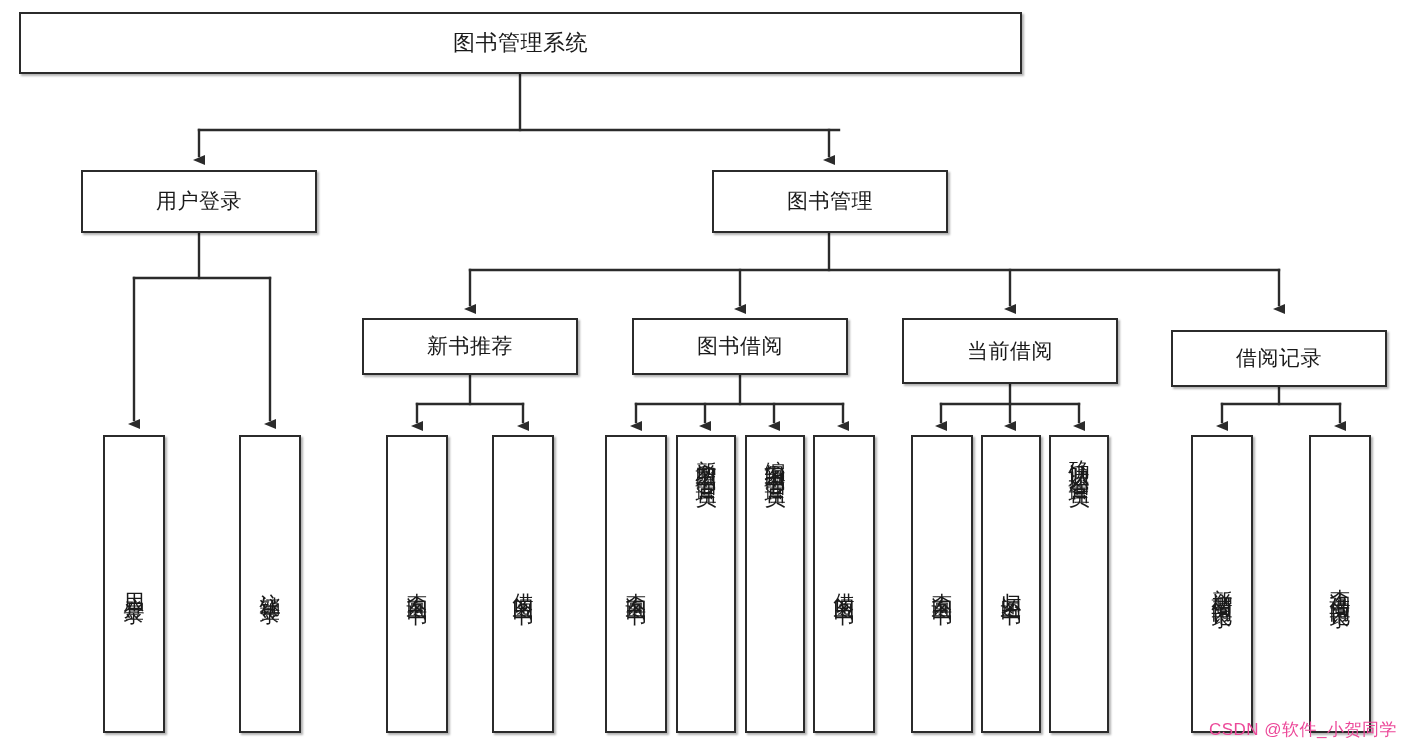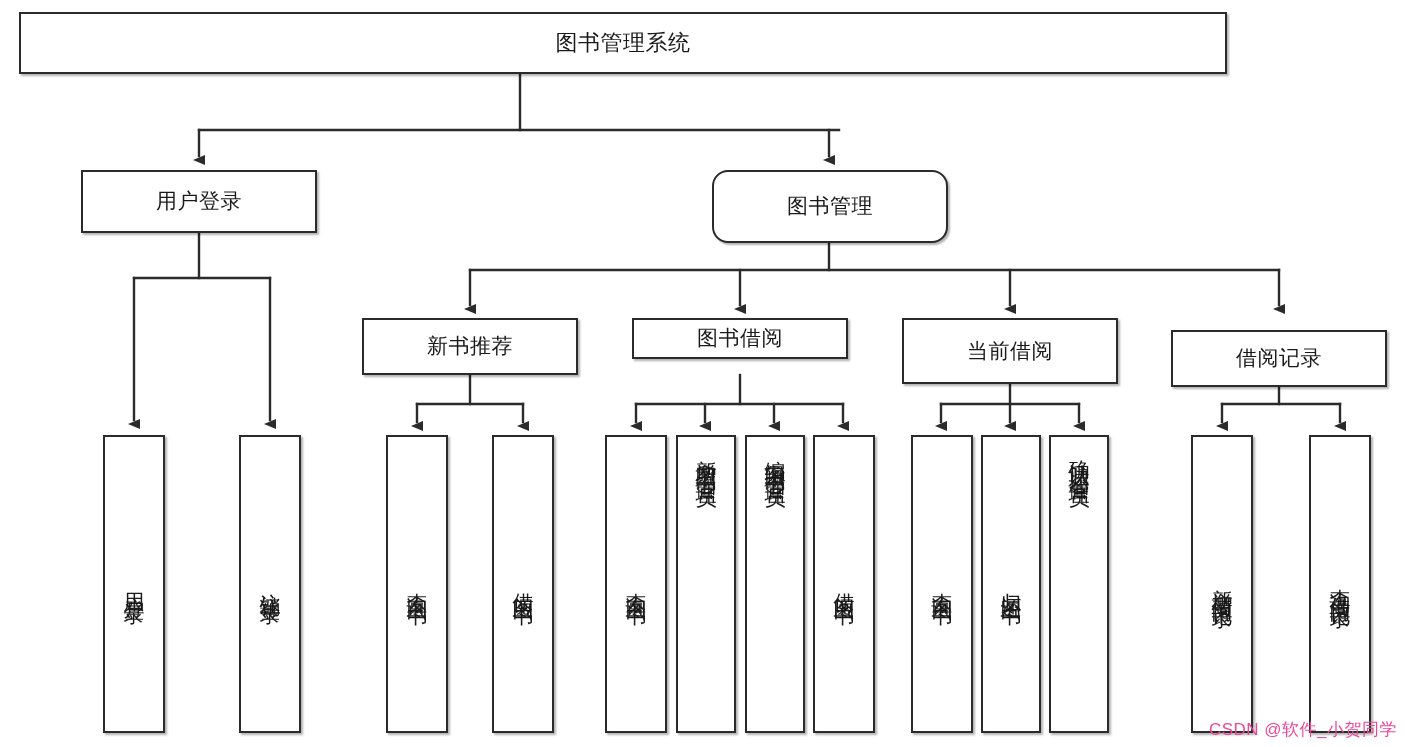--- a/index.html
+++ b/index.html
@@ -132,37 +132,37 @@
       <path d="M1010,404 L1010,422" marker-end="url(#arrow)"></path>
       <path d="M1079,404 L1079,422" marker-end="url(#arrow)"></path>
 
       <path d="M1279,375 L1279,404"></path>
       <path d="M1222,404 L1340,404"></path>
       <path d="M1222,404 L1222,422" marker-end="url(#arrow)"></path>
       <path d="M1340,404 L1340,422" marker-end="url(#arrow)"></path>
     </g>
   </svg>
 
-  <div class="node horiz root" style="left:19px; top:12px; width:1208px; height:62px;justify-content:center;">
+  <div class="node horiz root" style="left:19px; top:12px; width:1003px; height:62px;justify-content:center;">
     <span class="lbl">图书管理系统</span>
   </div>
 
   <div class="node horiz" style="left:81px; top:170px; width:236px; height:63px;">
     <span class="lbl">用户登录</span>
   </div>
 
-  <div class="node horiz" style="left:712px; top:170px; width:236px; height:73px;border-radius:16px;">
+  <div class="node horiz" style="left:712px; top:170px; width:236px; height:63px;">
     <span class="lbl">图书管理</span>
   </div>
 
   <div class="node horiz" style="left:362px; top:318px; width:216px; height:57px;">
     <span class="lbl">新书推荐</span>
   </div>
 
-  <div class="node horiz" style="left:632px; top:318px; width:216px; height:41px;">
+  <div class="node horiz" style="left:632px; top:318px; width:216px; height:57px;">
     <span class="lbl">图书借阅</span>
   </div>
 
   <div class="node horiz" style="left:902px; top:318px; width:216px; height:66px;">
     <span class="lbl">当前借阅</span>
   </div>
 
   <div class="node horiz" style="left:1171px; top:318px; width:216px; height:57px;margin-top:12px;">
     <span class="lbl">借阅记录</span>
   </div>

